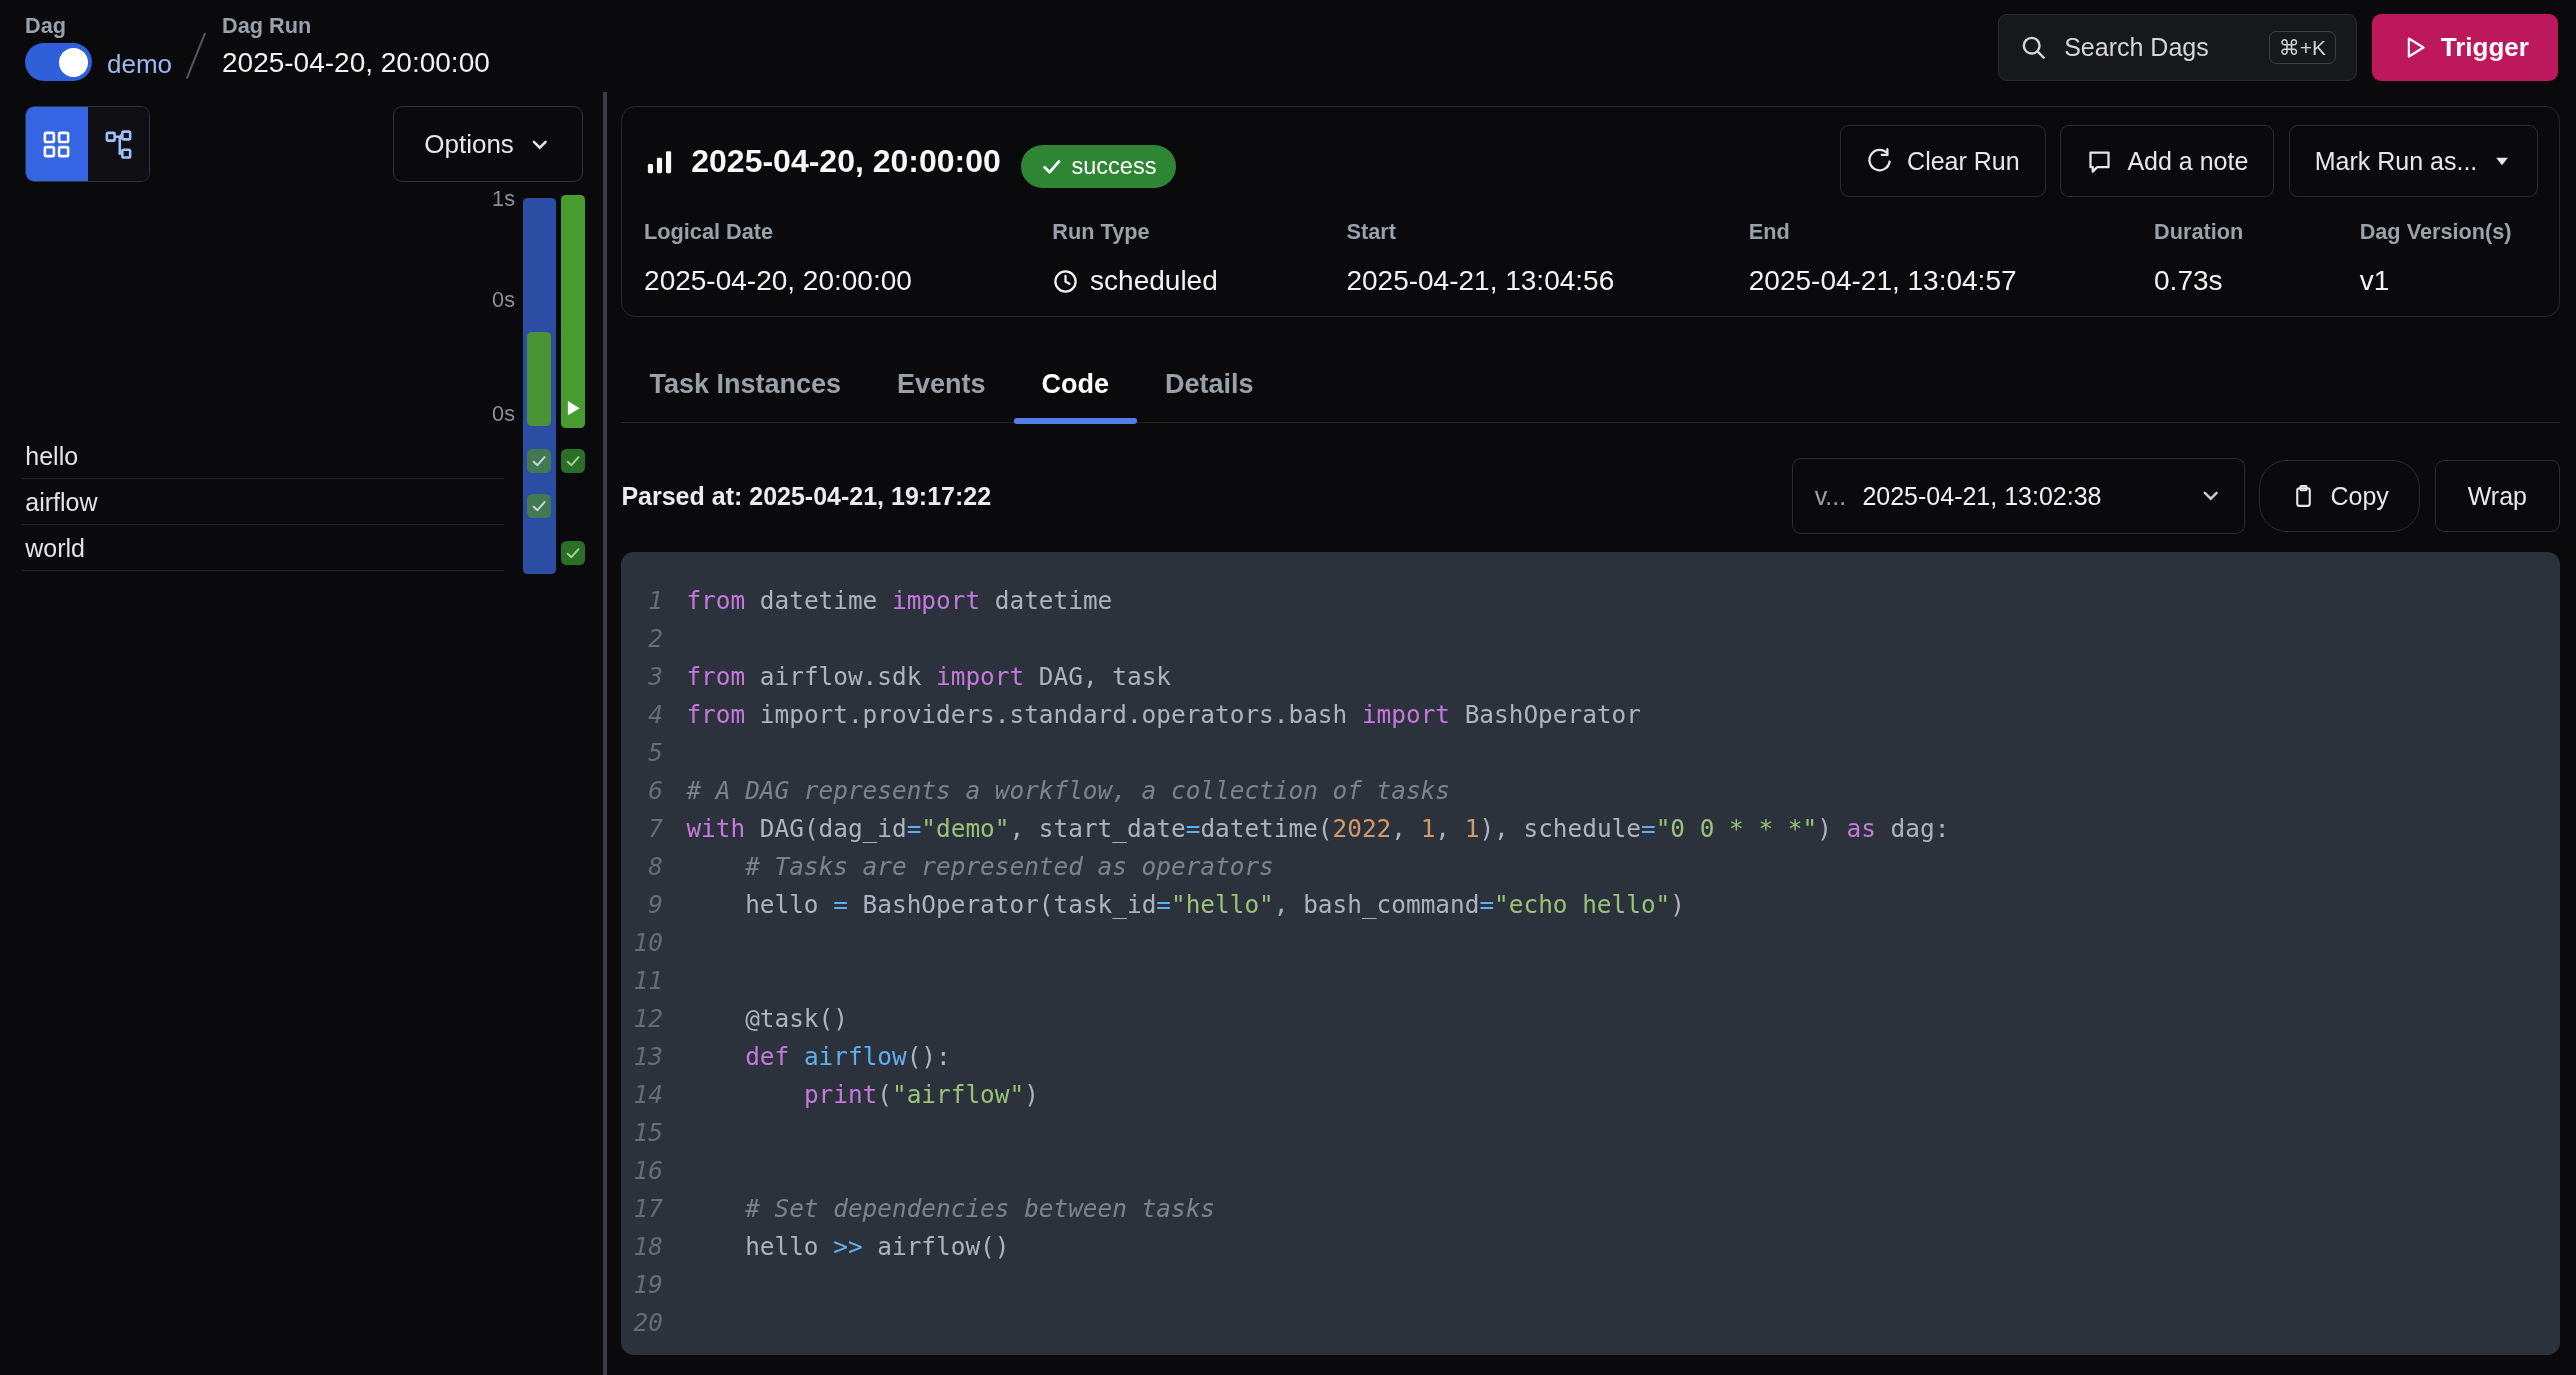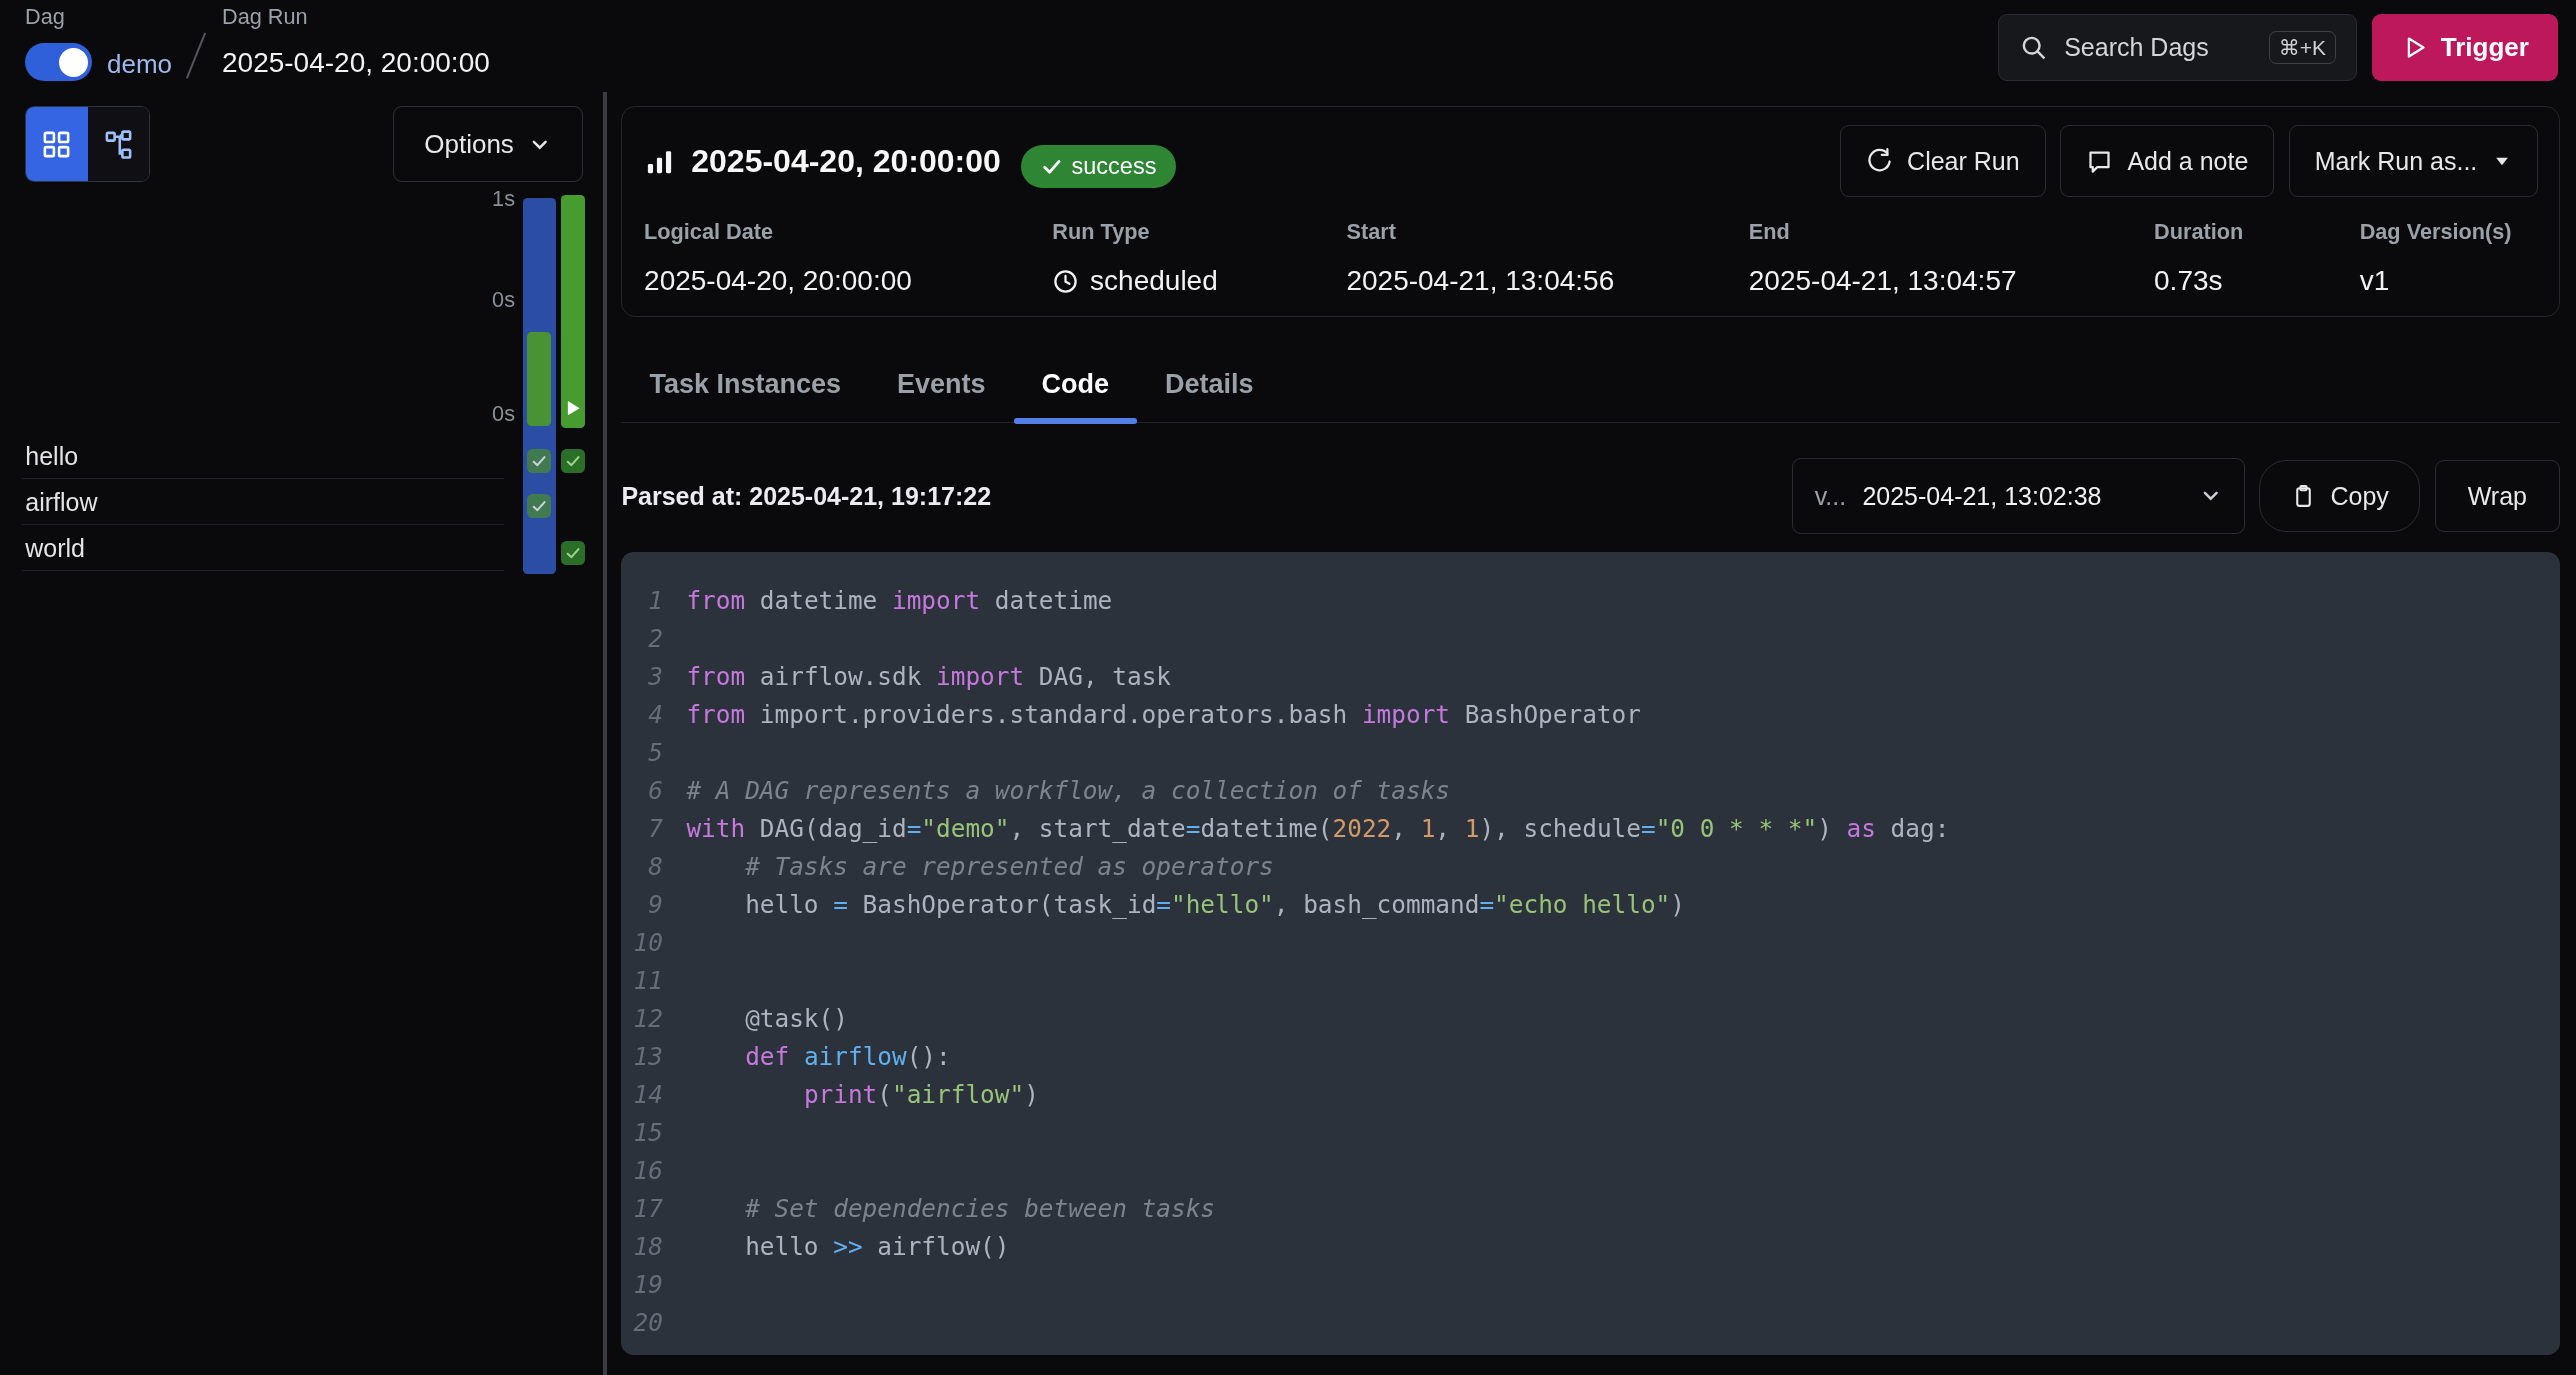--- a/index.html
+++ b/index.html
@@ -6,21 +6,21 @@
   html,body { background:#000; }
   body { font-family:"Liberation Sans", sans-serif; }
   #app {
     position:relative; width:2576px; height:1376px;
     background:#0a0a0c; color:#e7e7ea; overflow:hidden;
   }
   svg { display:block; }
 
   
   #nav { position:absolute; left:0; top:0; width:2576px; height:92px; background:#0a0a0c; z-index:5; }
-  .crumb-label { position:absolute; top:4px; font-size:21.7px; font-weight:400; color:#9ba1ab; }
+  .crumb-label { position:absolute; top:13px; font-size:21.7px; font-weight:700; color:#9ba1ab; }
   #dag-label { left:25px; }
   #dagrun-label { left:222px; }
   #toggle { position:absolute; left:25px; top:43px; width:67px; height:38px; border-radius:19px; background:#2f5fd9; cursor:pointer; }
   #toggle .knob { position:absolute; right:4.5px; top:4.5px; width:29px; height:29px; border-radius:50%; background:#fff; }
   #dag-link { position:absolute; left:107px; top:49px; font-size:26px; color:#9db9ed; cursor:pointer; }
   #crumb-slash { position:absolute; left:195px; top:31px; width:1.8px; height:49px; background:#55565c; transform:rotate(22deg); }
   #dagrun-value { position:absolute; left:222px; top:47px; font-size:28px; color:#f2f2f4; }
 
   #search-btn { position:absolute; left:1998px; top:14.4px; width:359px; height:67px; background:#17181c; border:0.9px solid #2b2c31; border-radius:9px; display:flex; align-items:center; gap:16.2px; padding:0 20px; cursor:pointer; }
   #search-btn .s-label { font-size:25px; color:#d6d6da; }

